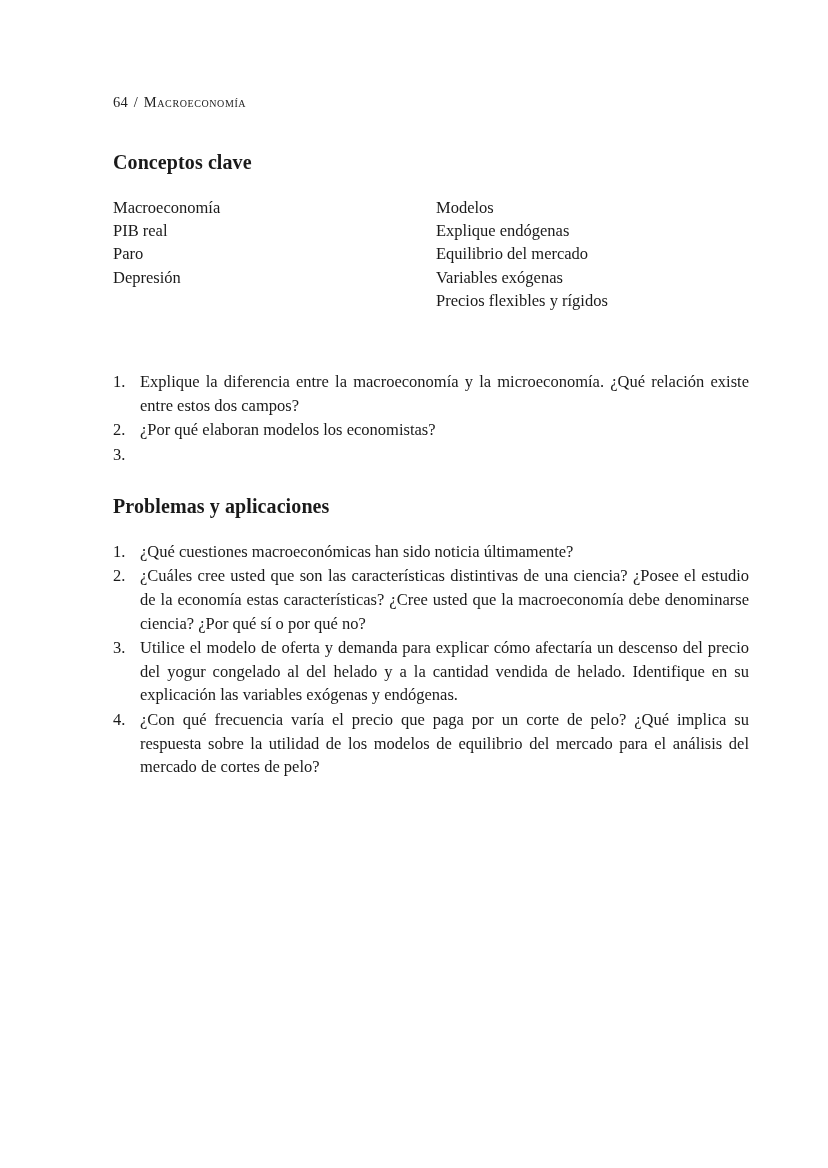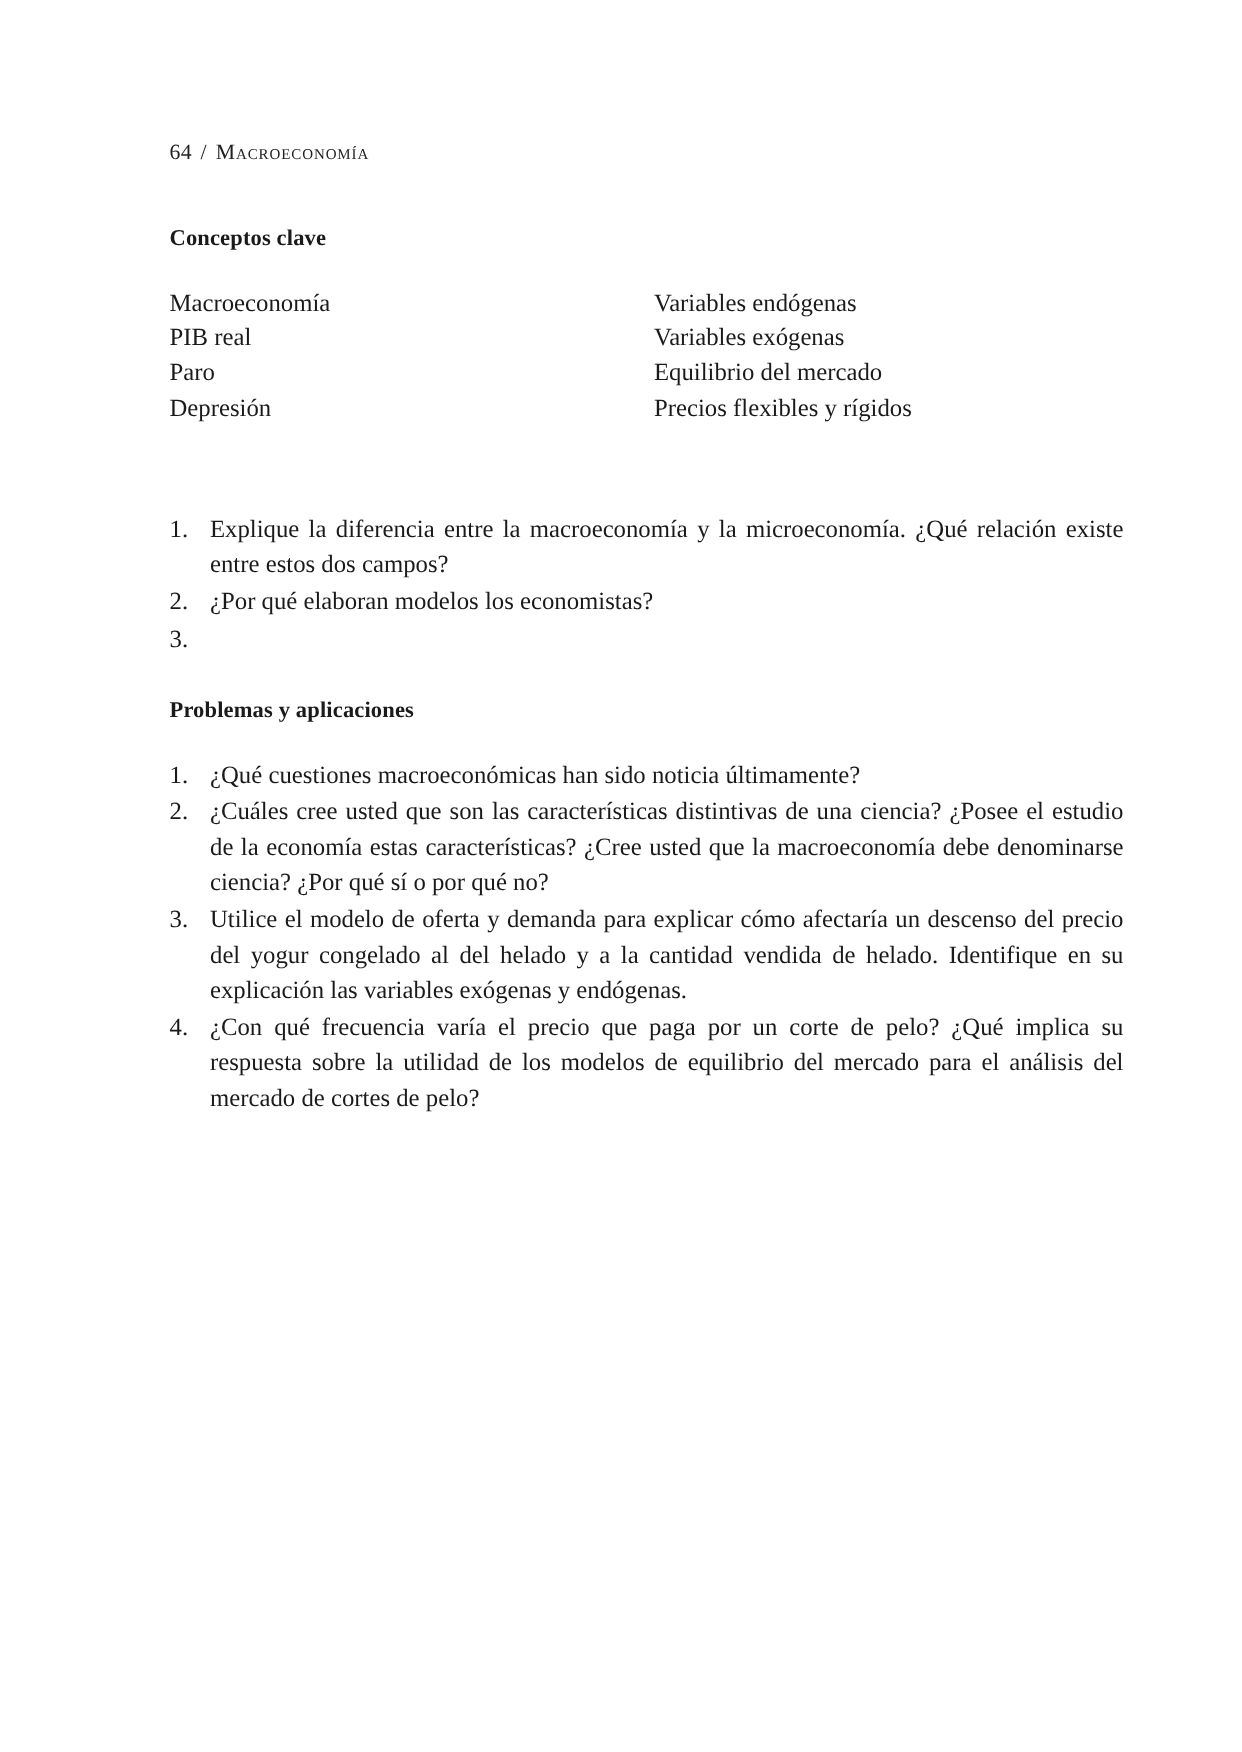--- a/index.html
+++ b/index.html
@@ -39,21 +39,21 @@
   }
   .runhead .folio { font-variant: normal; }
   .runhead .sep { padding: 0 2px; }
   .runhead .title {
     font-variant: small-caps;
     letter-spacing: 0.6px;
   }
 
   
   h2.section-head {
-    font-size: 15px;
+    font-size: 20px;
     font-weight: bold;
     margin: 0 0 22px 0;
     letter-spacing: 0.1px;
   }
   .block { margin-bottom: 0; }
 
   
   .concepts {
     display: flex;
     margin-bottom: 58px;
@@ -108,23 +108,24 @@
     <div class="block">
       <h2 class="section-head">Conceptos clave</h2>
       <div class="concepts">
         <div class="col left">
           <div class="term">Macroeconomía</div>
           <div class="term">PIB real</div>
           <div class="term">Paro</div>
           <div class="term">Depresión</div>
         </div>
         <div class="col right">
-          <div class="term">Variables endógenas</div>
+          <div class="term">Modelos</div>
+          <div class="term">Explique endógenas</div>
+          <div class="term">Equilibrio del mercado</div>
           <div class="term">Variables exógenas</div>
-          <div class="term">Equilibrio del mercado</div>
           <div class="term">Precios flexibles y rígidos</div>
         </div>
       </div>
     </div>
 
     <div class="block">
       <ol class="qlist">
         <li>
           <span class="num">1.</span>
           <span>Explique la diferencia entre la macroeconomía y la microeconomía. ¿Qué relación existe entre estos dos campos?</span>

